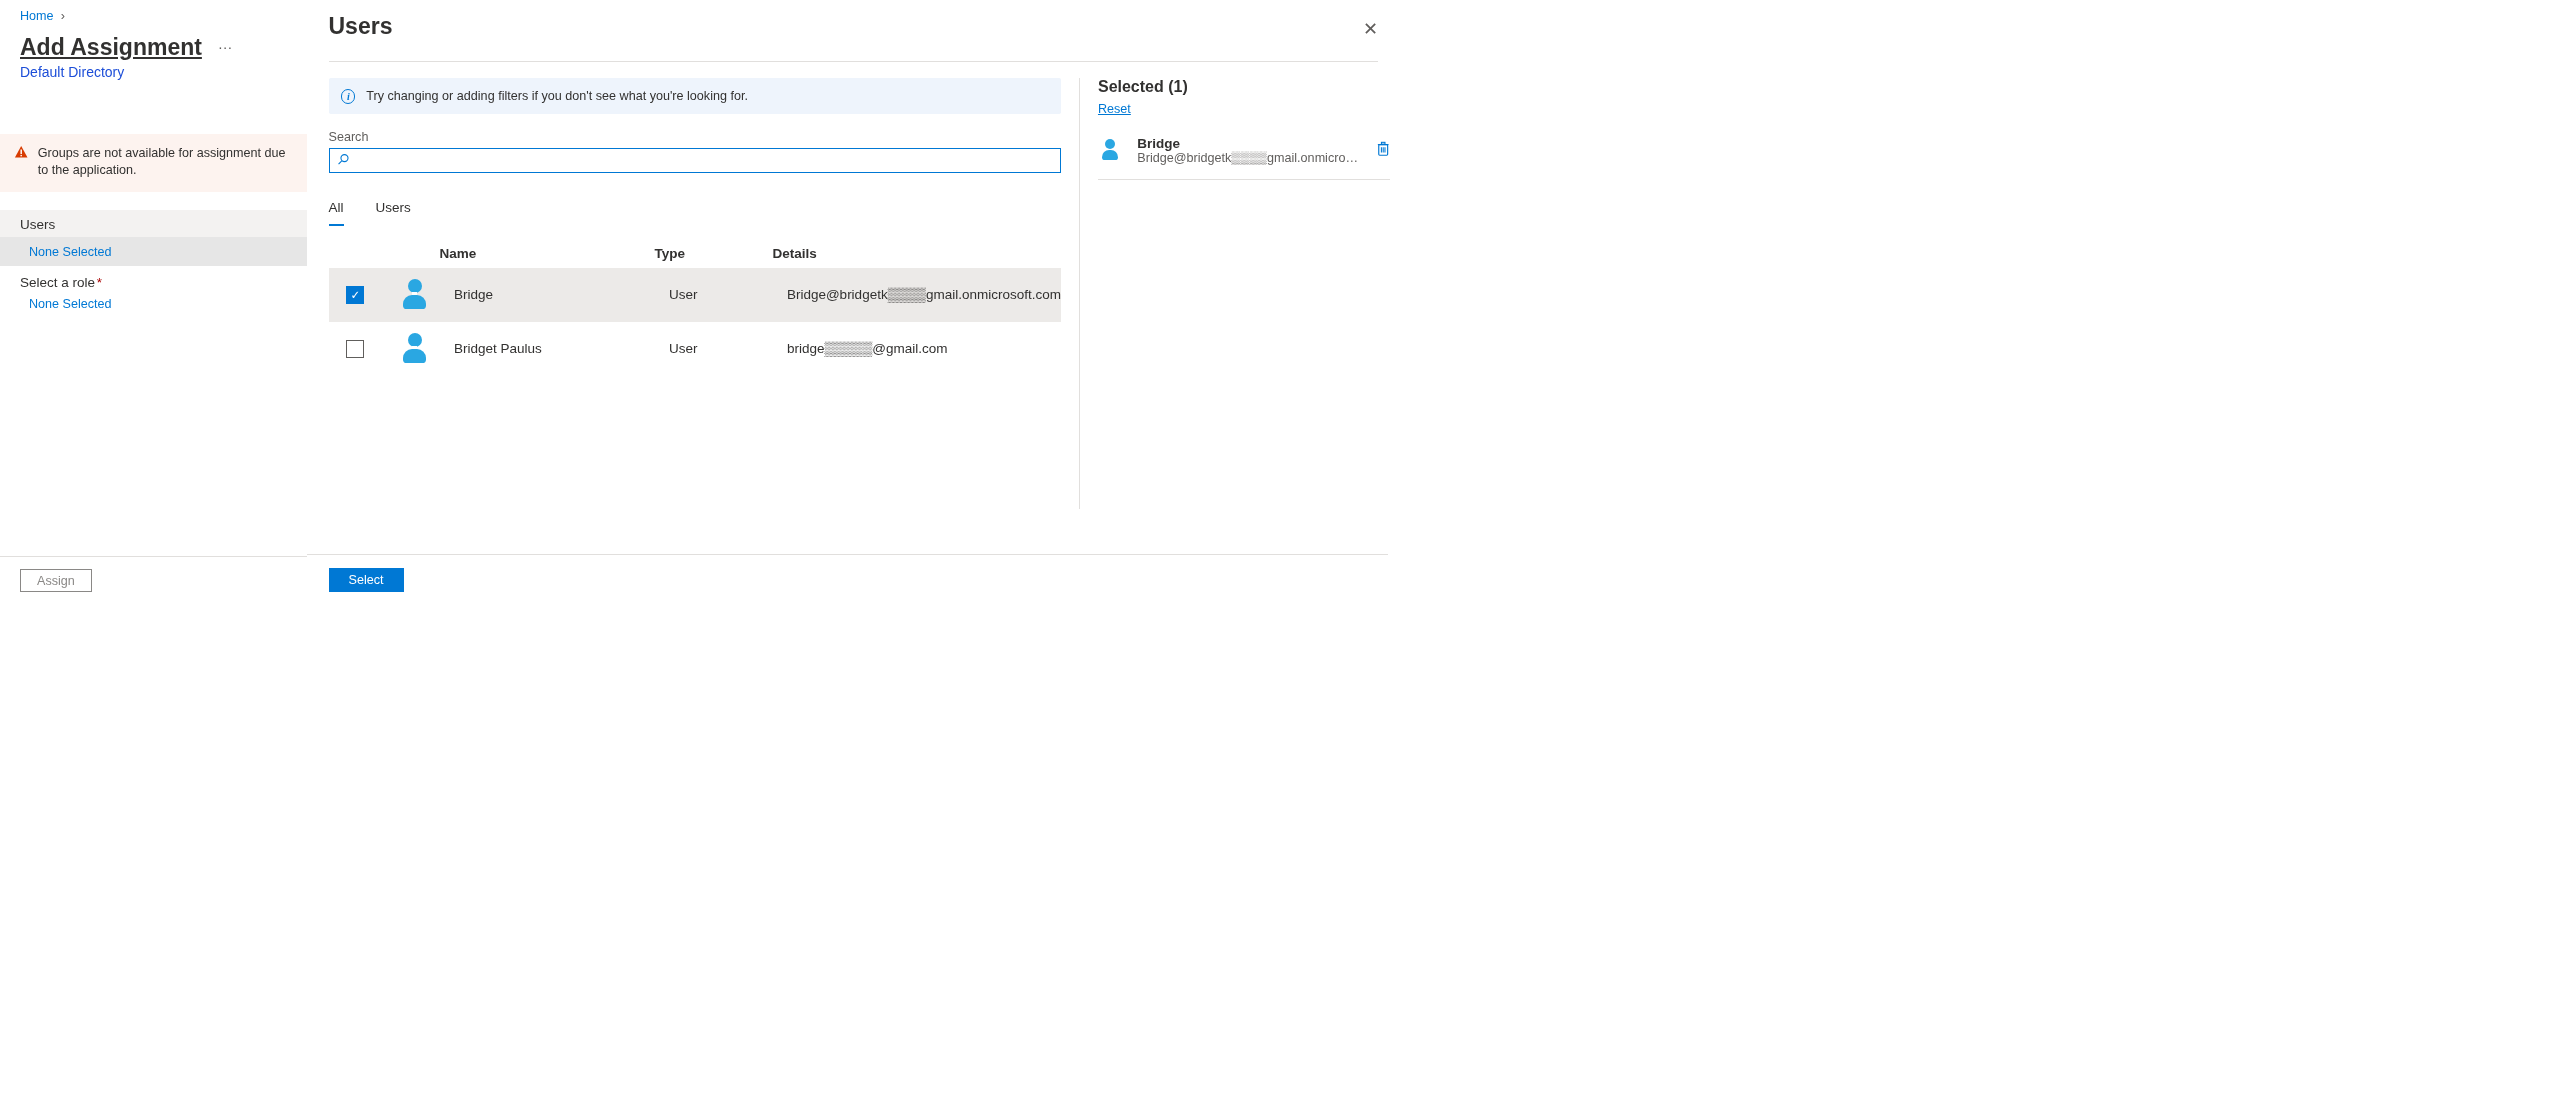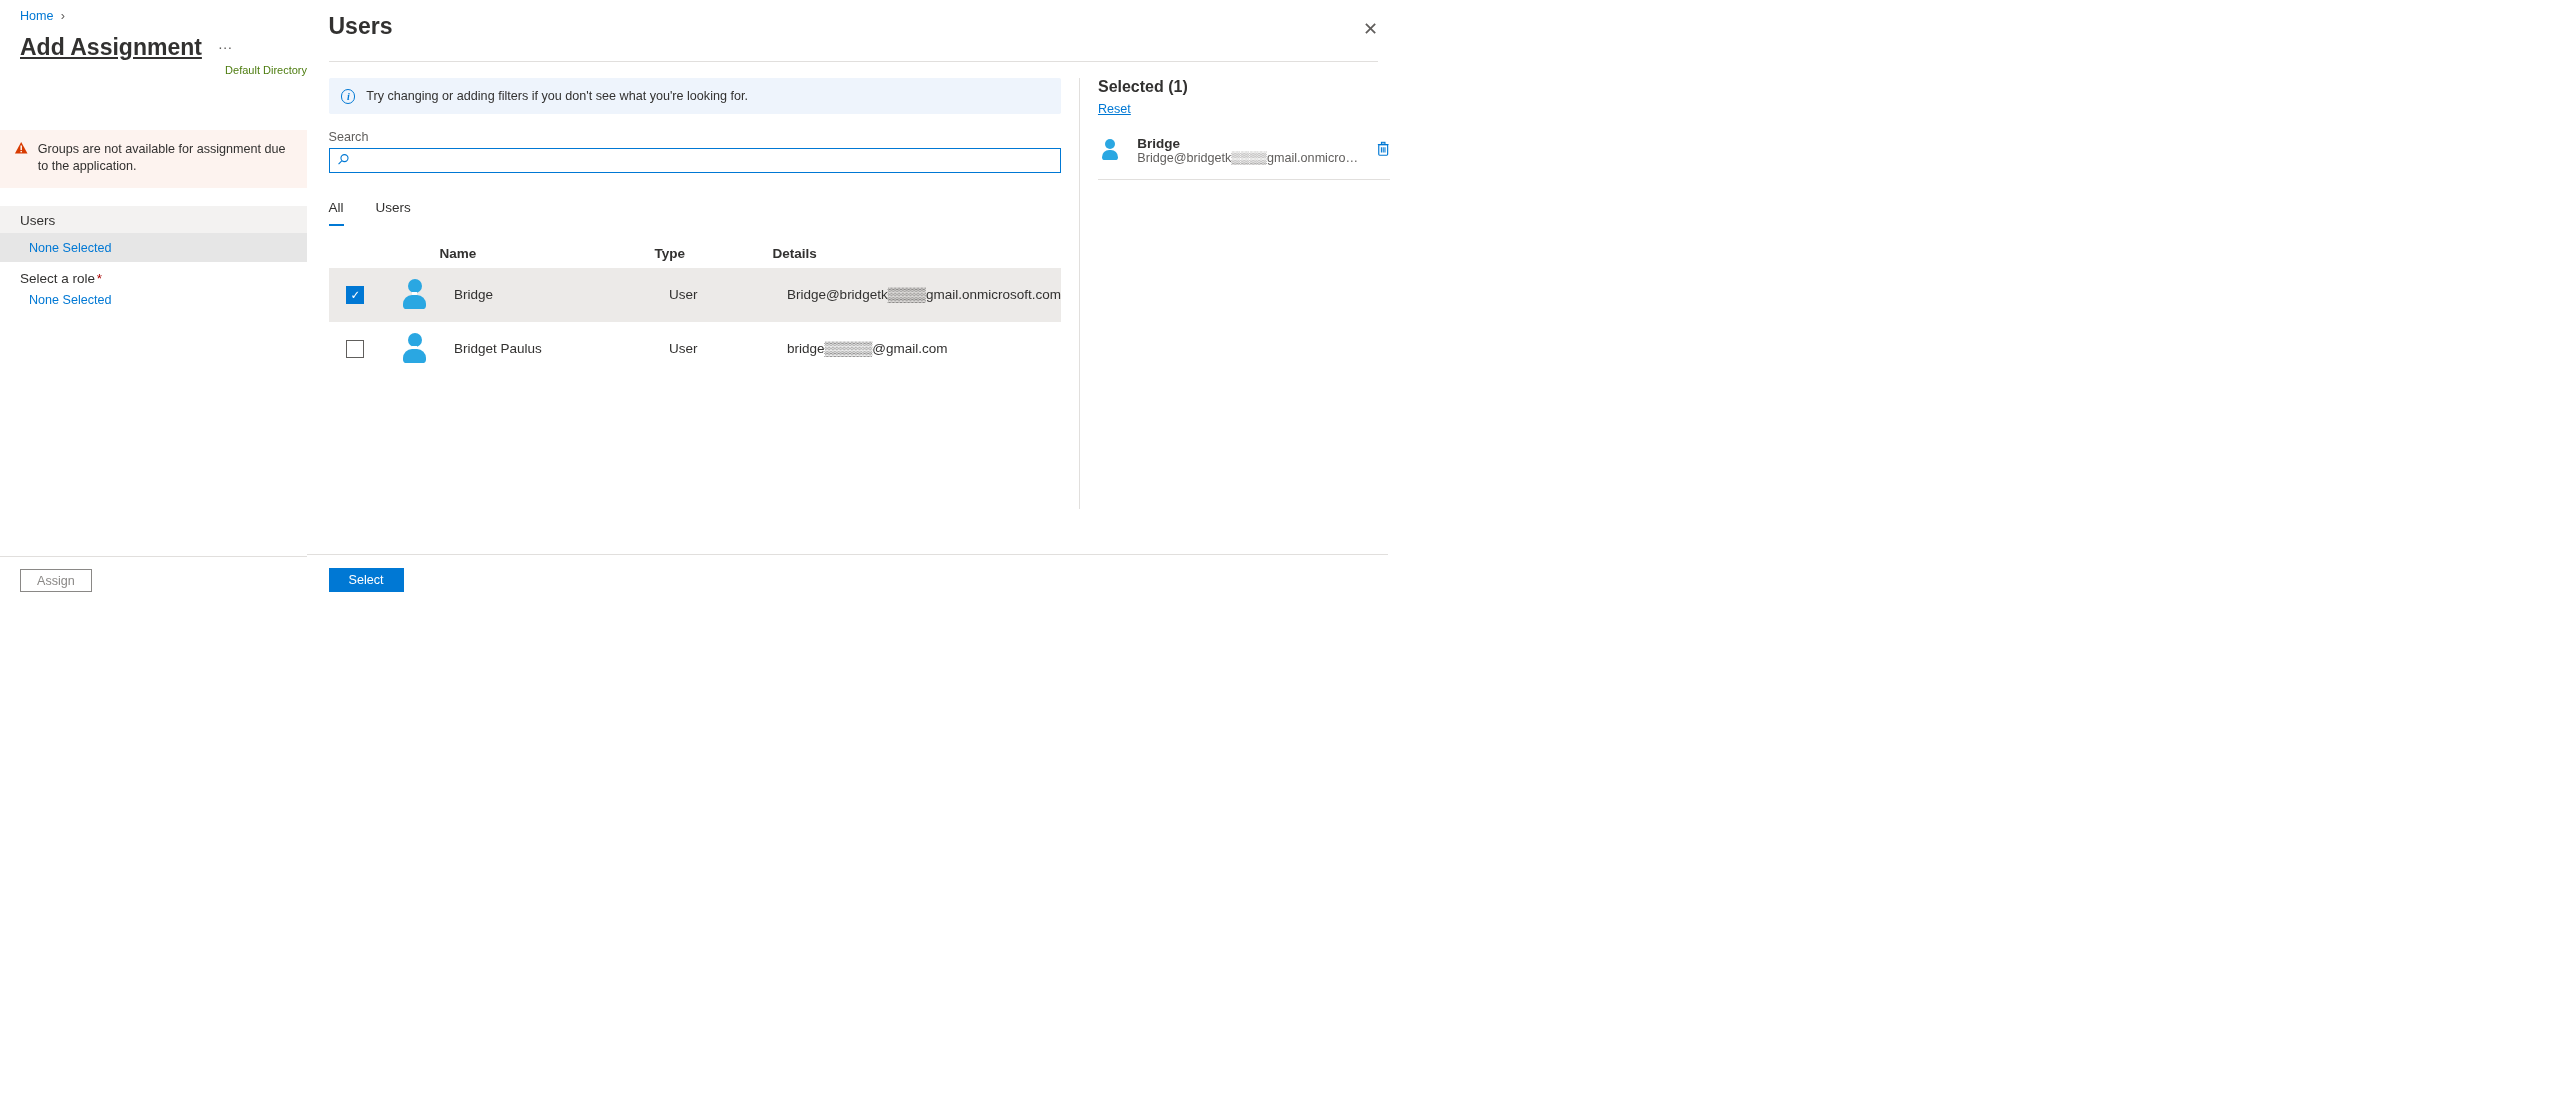--- a/index.html
+++ b/index.html
@@ -21,21 +21,21 @@
     left: 0; top: 0;
     width: 307px;
     padding: 9px 0 0 20px;
     height: 100%;
   }
   .breadcrumb { display: flex; align-items: center; gap: 7.2px; font-size: 12.6px; }
   .breadcrumb .chev { color: #605e5c; }
   .page-title-row { display: flex; align-items: center; gap: 16px; margin-top: 10.8px; }
   .page-title { font-size: 23px; font-weight: 600; color: #323130; text-decoration: underline; }
   .ellipsis-btn { font-size: 14.4px; color: #605e5c; cursor: pointer; line-height: 1; }
-  .subtitle { font-size: 11px; color: #4d7c0f; margin-top: 3.6px; text-align: right; }
+  .subtitle { font-size: 14px; color: #1d4ed8; margin-top: 3.6px; }
 
   .warning-box {
     margin-top: 54px;
     margin-left: -20px;
     padding: 10.8px 14.4px 12.6px 14.4px;
     background: #fdf3ef;
     display: flex;
     gap: 9px;
     width: 307px;
   }

